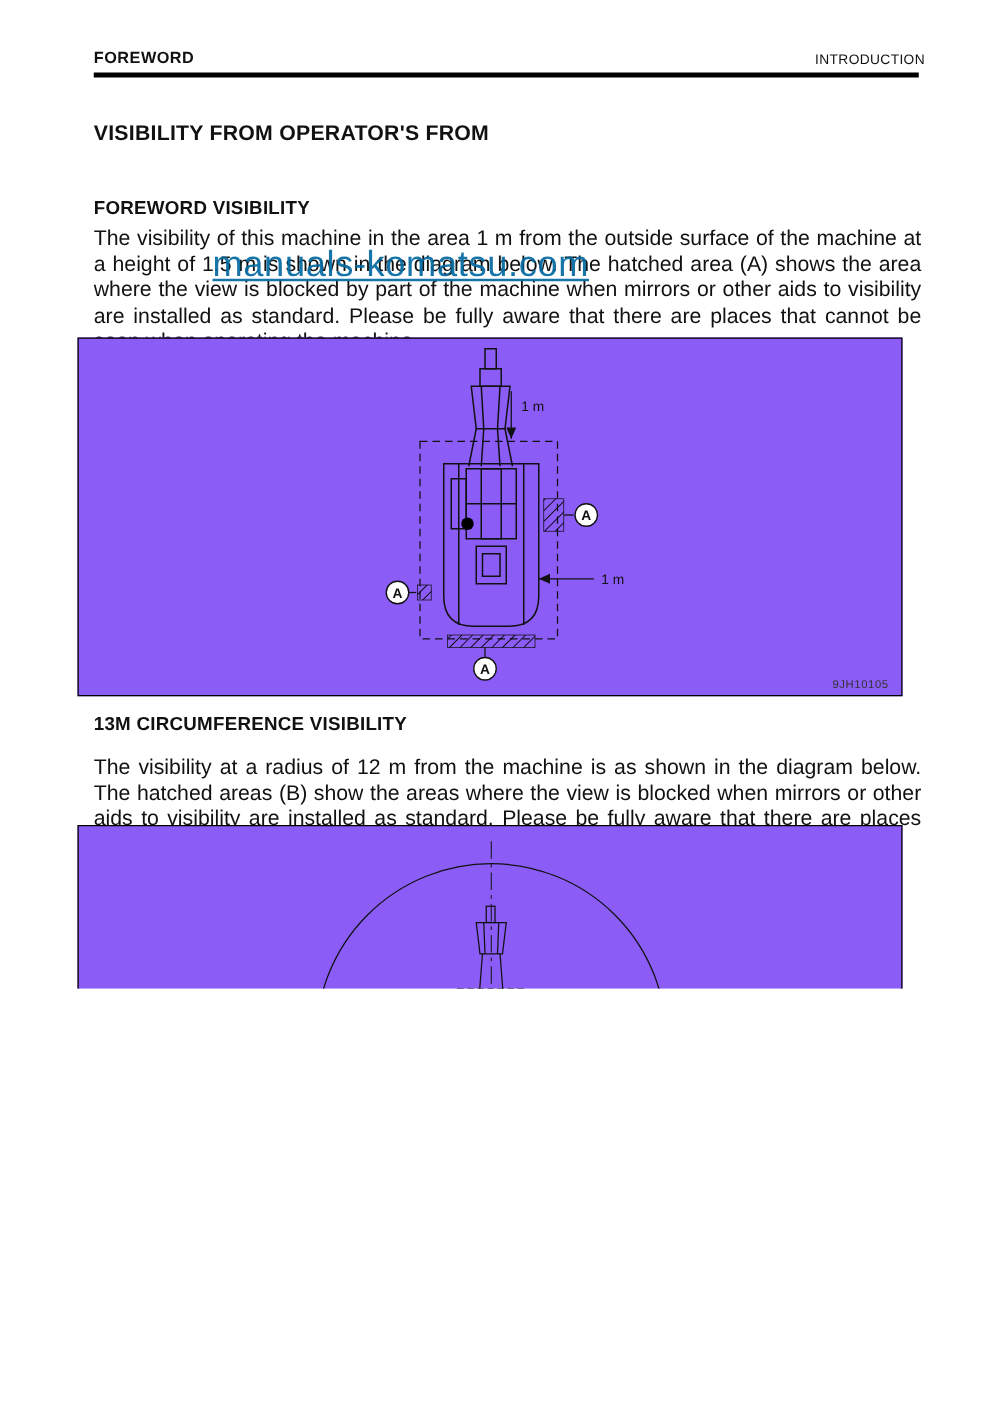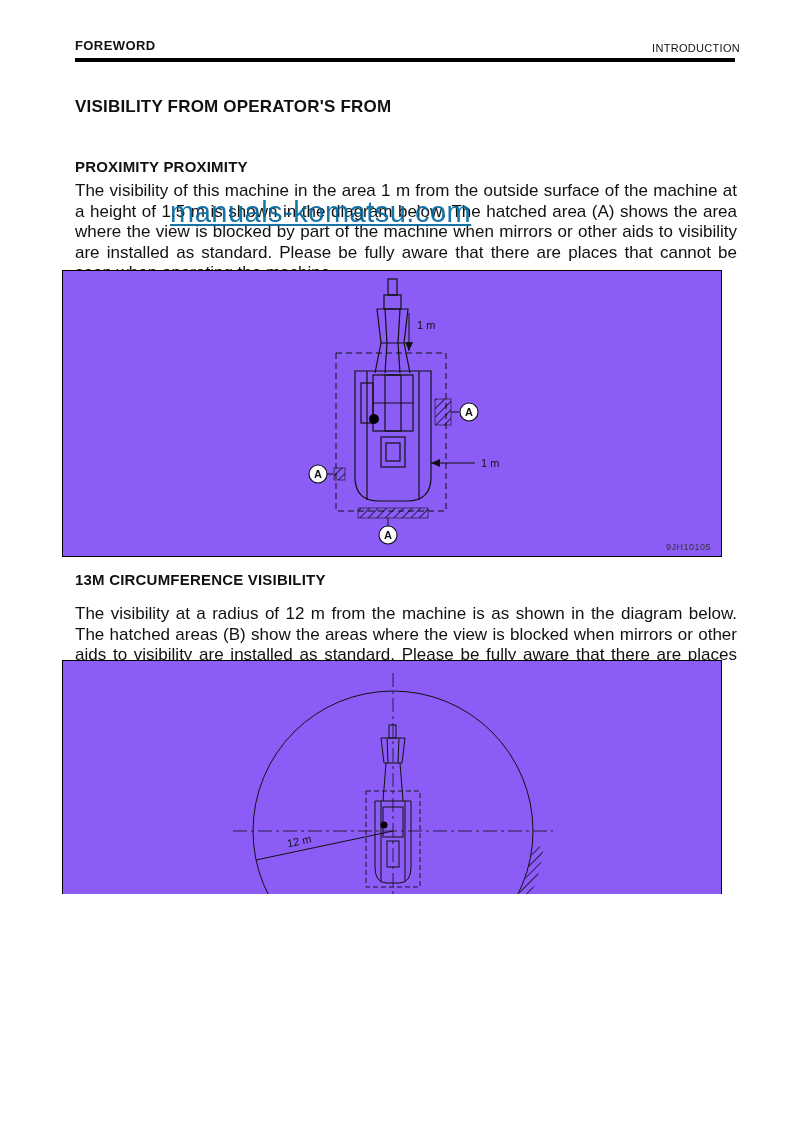--- a/index.html
+++ b/index.html
@@ -1,19 +1,19 @@
 <!DOCTYPE html>
 <html><head>
 <meta charset="utf-8">
 <style>
   * { margin:0; padding:0; box-sizing:border-box; }
   html,body { background:#ffffff; }
   .page {
     position:relative;
-    width:793px; height:894px;
+    width:793px; height:791px;
     background:#ffffff;
     font-family:"Liberation Sans", sans-serif;
     color:#111;
     overflow:hidden;
   }
   .hdr-left {
     position:absolute; left:75px; top:38px;
     font-size:13px; font-weight:bold; letter-spacing:.4px;
   }
   .hdr-right {
@@ -72,21 +72,21 @@
 <body>
 
 <div class="page">
 
   <span class="hdr-left">FOREWORD</span>
   <span class="hdr-right">INTRODUCTION</span>
   <div class="header-rule"></div>
 
   <h1 class="main-title">VISIBILITY FROM OPERATOR'S FROM</h1>
 
-  <h2 class="sub-title prox">PROXIMITY PROXIMITY</h2>
+  <h2 class="sub-title prox">FOREWORD VISIBILITY</h2>
   <p class="body-text prox">The visibility of this machine in the area 1 m from the outside surface of the machine at a height of 1.5 m is shown in the diagram below. The hatched area (A) shows the area where the view is blocked by part of the machine when mirrors or other aids to visibility are installed as standard. Please be fully aware that there are places that cannot be seen when operating the machine.</p>
 
   <div class="watermark">manuals-komatsu.com</div>
 
   <div class="figure fig1">
     <svg width="658" height="285" viewBox="0 0 658 285">
       <defs>
         <pattern id="hatch1" width="6" height="6" patternUnits="userSpaceOnUse" patternTransform="rotate(45)">
           <line x1="0" y1="0" x2="0" y2="6" stroke="#000" stroke-width="1.4"></line>
         </pattern>

